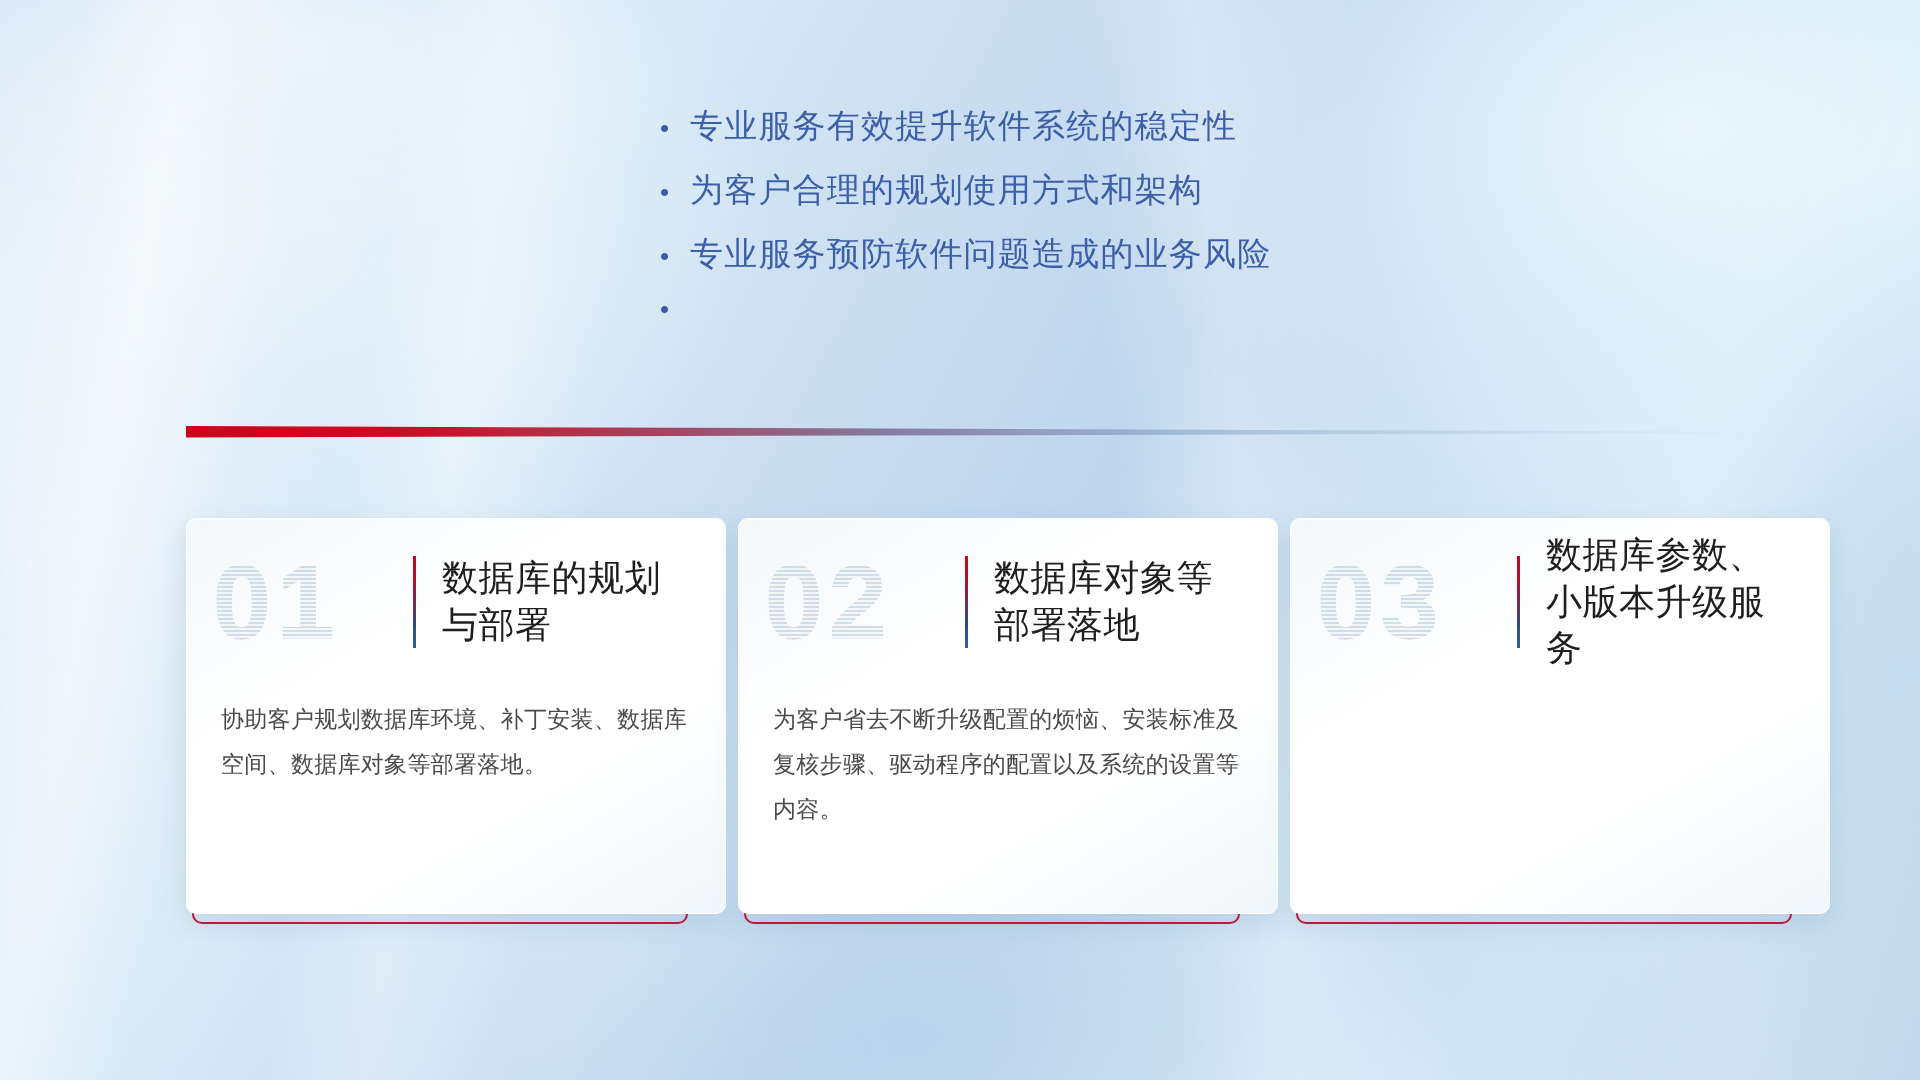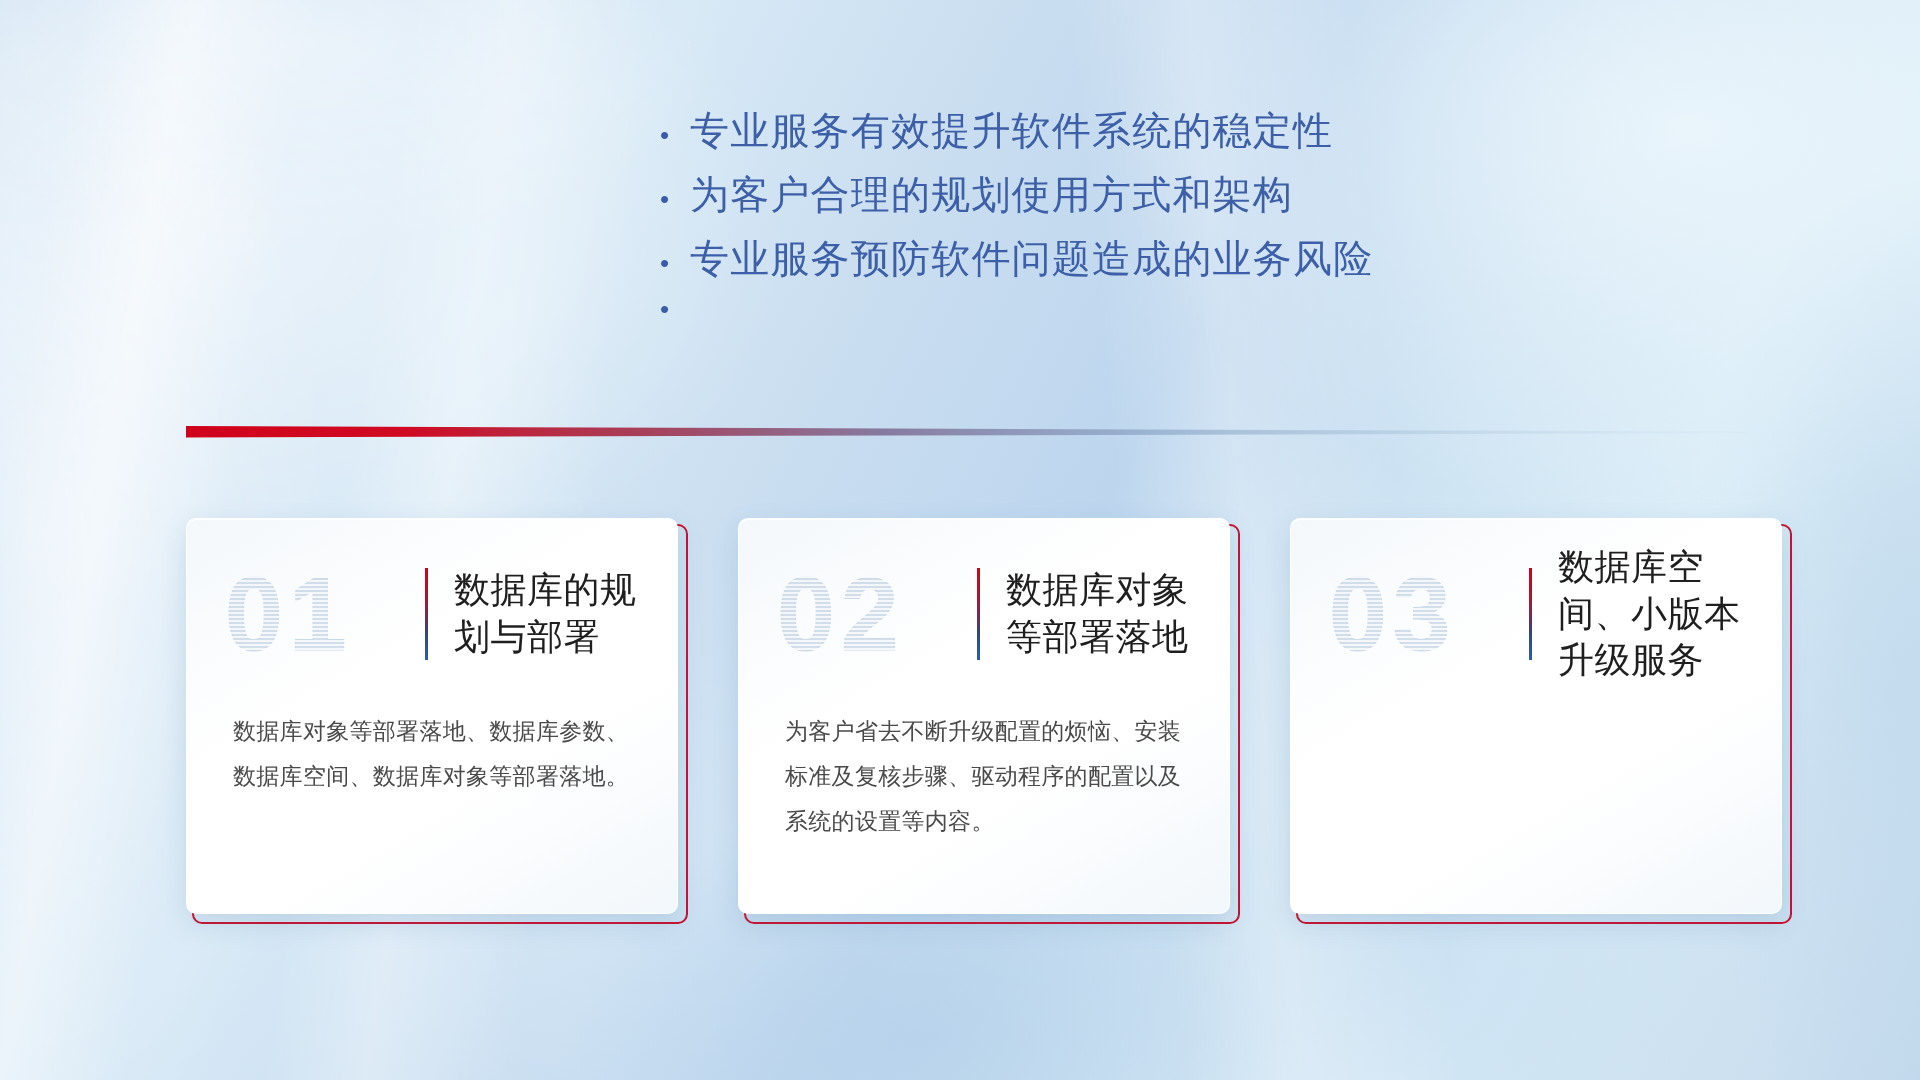--- a/index.html
+++ b/index.html
@@ -70,21 +70,21 @@
   }
   .bullet-dot {
     width: 30px;
     font-size: 26px;
     line-height: 1;
     color: #3a5ca8;
     flex: 0 0 auto;
     text-align: left;
   }
   .bullet-text {
-    font-size: 39px;
+    font-size: 33px;
     letter-spacing: 1.2px;
     color: #3d5fa8;
     white-space: nowrap;
     font-weight: 400;
   }
 
   
   .divider-wrap {
     position: absolute;
     left: 186px;
@@ -119,29 +119,29 @@
     width: 496px;
     height: 400px;
     border: 2px solid #c8102e;
     border-radius: 10px;
     background: transparent;
   }
   .card-body {
     position: absolute;
     left: 0;
     top: 0;
-    width: 492px;
+    width: 540px;
     height: 396px;
     border-radius: 10px;
     background:
       linear-gradient(150deg, #f4f8fb 0%, #ffffff 38%, #ffffff 64%, #f2f7fb 100%);
     box-shadow: 0 10px 26px rgba(80,120,160,0.18), 0 1px 0 rgba(255,255,255,0.9) inset;
     border: 1px solid rgba(255,255,255,0.95);
     overflow: hidden;
-    padding: 12px;
+    padding: 0;
   }
   .card-head {
     position: relative;
     display: flex;
     align-items: center;
     height: 166px;
     padding-left: 26px;
   }
   
   .ghost-num {
@@ -237,21 +237,21 @@
   <div class="cards">
 
     <div class="card">
       <div class="card-accent"></div>
       <div class="card-body">
         <div class="card-head">
           <div class="ghost-num">01</div>
           <div class="title-rule"></div>
           <div class="card-title">数据库的规划与部署</div>
         </div>
-        <div class="card-desc">数据库对象等部署落地、数据库参数、数据库空间、数据库对象等部署落地。</div>
+        <div class="card-desc">协助客户规划数据库环境、补丁安装、数据库空间、数据库对象等部署落地。</div>
       </div>
     </div>
 
     <div class="card">
       <div class="card-accent"></div>
       <div class="card-body">
         <div class="card-head">
           <div class="ghost-num">02</div>
           <div class="title-rule"></div>
           <div class="card-title">数据库对象等部署落地</div>
@@ -259,20 +259,20 @@
         <div class="card-desc">为客户省去不断升级配置的烦恼、安装标准及复核步骤、驱动程序的配置以及系统的设置等内容。</div>
       </div>
     </div>
 
     <div class="card">
       <div class="card-accent"></div>
       <div class="card-body">
         <div class="card-head">
           <div class="ghost-num">03</div>
           <div class="title-rule"></div>
-          <div class="card-title">数据库空间、小版本升级服务</div>
+          <div class="card-title">数据库参数、小版本升级服务</div>
         </div>
       </div>
     </div>
 
   </div>
 
 </div>
 
 </body></html>

